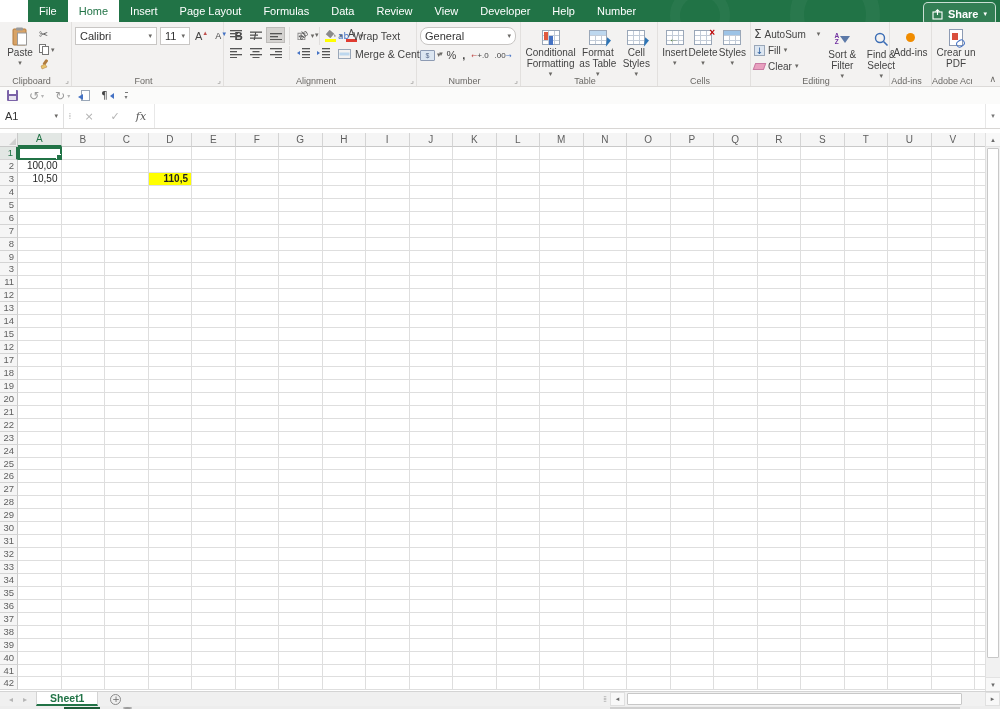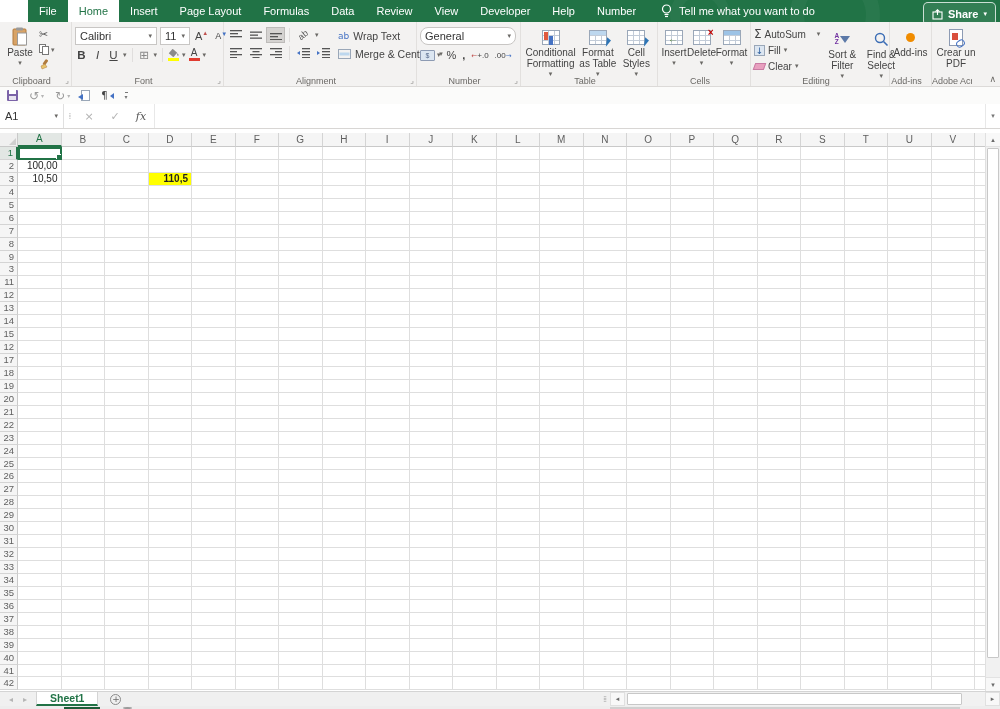--- a/index.html
+++ b/index.html
@@ -39,21 +39,21 @@
   
   .paste-btn { width:34px; }
   .clip-col { display:flex; flex-direction:column; gap:2px; margin-left:2px; padding-top:3px; }
   .clip-row { display:flex; align-items:center; gap:2px; height:13px; font-size:11px; color:#555; }
   .copy-ic { position:relative; width:10px; height:11px; }
   .copy-ic i, .copy-ic b { position:absolute; width:7px; height:9px; border:1px solid #777; background:#fff; }
   .copy-ic i { left:0; top:0; } .copy-ic b { left:3px; top:2px; }
   .brush-ic { width:11px; height:11px; }
 
   
-  .fontgrp-inner { display:flex; flex-direction:column; gap:3px; padding-top:2px;justify-content:space-between; }
+  .fontgrp-inner { display:flex; flex-direction:row; gap:3px; padding-top:2px;justify-content:space-between; }
   .frow { display:flex; align-items:center; gap:3px; }
   .fselect { height:18px; border:1px solid #c8c6c4; background:#fff; font-size:11px;
     display:flex; align-items:center; padding:0 4px; justify-content:space-between; color:#333; }
   .fname { width:82px; } .fsize { width:30px; }
   .abtn { font-size:11px; color:#444; padding:0 2px; display:flex; align-items:flex-start; }
   .abtn sup { font-size:6px; color:#c0504d; }
   .fmt { font-size:11.5px; color:#444; width:13px; text-align:center; }
   .ubar { text-decoration:underline; }
   .color-ic { display:flex; flex-direction:column; align-items:center; line-height:9px; }
   .color-ic .bar { width:11px; height:3px; margin-top:1px; }
@@ -215,28 +215,20 @@
         <div class="menu-tab">Insert</div>
         <div class="menu-tab">Page Layout</div>
         <div class="menu-tab">Formulas</div>
         <div class="menu-tab">Data</div>
         <div class="menu-tab">Review</div>
         <div class="menu-tab">View</div>
         <div class="menu-tab">Developer</div>
         <div class="menu-tab">Help</div>
         <div class="menu-tab">Number</div>
       </div>
-    <div class="tellme">
-      <svg width="11" height="14" viewBox="0 0 11 14">
-        <circle cx="5.5" cy="5" r="4" fill="none" stroke="#fff" stroke-width="1.2"></circle>
-        <line x1="3.5" y1="10.5" x2="7.5" y2="10.5" stroke="#fff" stroke-width="1.2"></line>
-        <line x1="4" y1="12.5" x2="7" y2="12.5" stroke="#fff" stroke-width="1.2"></line>
-      </svg>
-      <span>Tell me what you want to do</span>
-    </div>
     <div class="share-btn">
       <svg width="11" height="11" viewBox="0 0 11 11">
         <rect x="1" y="3" width="9" height="7" fill="none" stroke="#fff" stroke-width="1.1"></rect>
         <line x1="5.5" y1="6" x2="5.5" y2="0.8" stroke="#fff" stroke-width="1.1"></line>
         <polyline points="3.5,2.6 5.5,0.8 7.5,2.6" fill="none" stroke="#fff" stroke-width="1.1"></polyline>
       </svg>
       <span>Share</span>
       <span class="chev g">▾</span>
     </div>
   </div>
@@ -493,21 +485,21 @@
           </span>
         <span>Delete</span>
         <span class="chevron g">▾</span>
       </div>
       <div class="bigbtn" style="width:31px">
         <span class="ic">
             <span class="mini-table">
               <span class="tbl-blue" style="background:#9dc3e6"></span>
             </span>
           </span>
-        <span>Format</span>
+        <span>Styles</span>
         <span class="chevron g">▾</span>
       </div>
       <span class="rgroup-label">Cells</span>
     </div>
 
     <div class="rgroup" style="width:139px">
       <div class="edgrp">
         <div class="edcol">
           <div class="edrow">
             <span class="sigma g">Σ</span>

